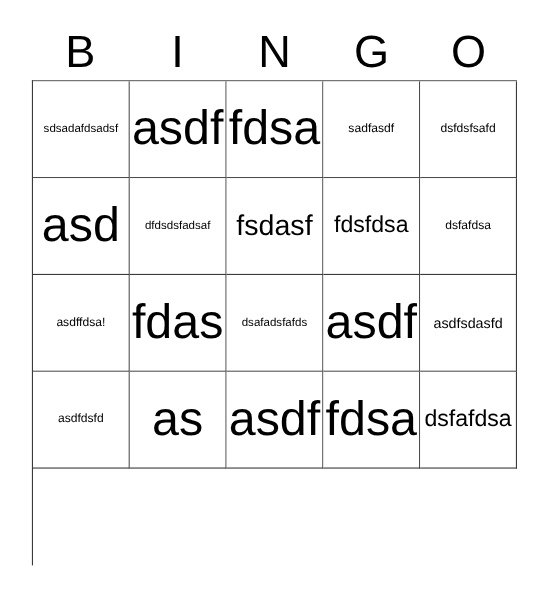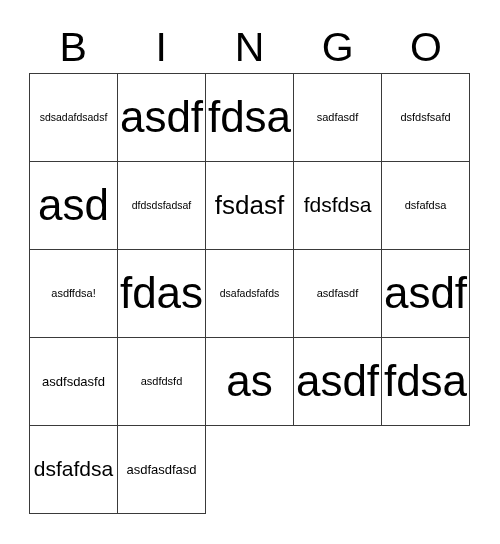--- a/index.html
+++ b/index.html
@@ -133,41 +133,35 @@
       <div class="cell">
         <span class="cell-text sz-m">asdffdsa!</span>
       </div>
       <div class="cell">
         <span class="cell-text sz-xxl">fdas</span>
       </div>
       <div class="cell">
         <span class="cell-text sz-xs">dsafadsfafds</span>
       </div>
       <div class="cell">
-        <span class="cell-text sz-m">asdfasdf</span>
-      </div>
-      <div class="cell">
         <span class="cell-text sz-xxl">asdf</span>
       </div>
       <div class="cell">
         <span class="cell-text sz-s">asdfsdasfd</span>
       </div>
       <div class="cell">
         <span class="cell-text sz-m">asdfdsfd</span>
       </div>
       <div class="cell">
         <span class="cell-text sz-xxl">as</span>
       </div>
       <div class="cell">
         <span class="cell-text sz-xxl">asdf</span>
       </div>
       <div class="cell">
         <span class="cell-text sz-xxl">fdsa</span>
       </div>
       <div class="cell">
         <span class="cell-text sz-l">dsfafdsa</span>
       </div>
-      <div class="cell">
-        <span class="cell-text sz-s">asdfasdfasd</span>
-      </div>
     </div>
 
 </div>
 
 </body></html>

